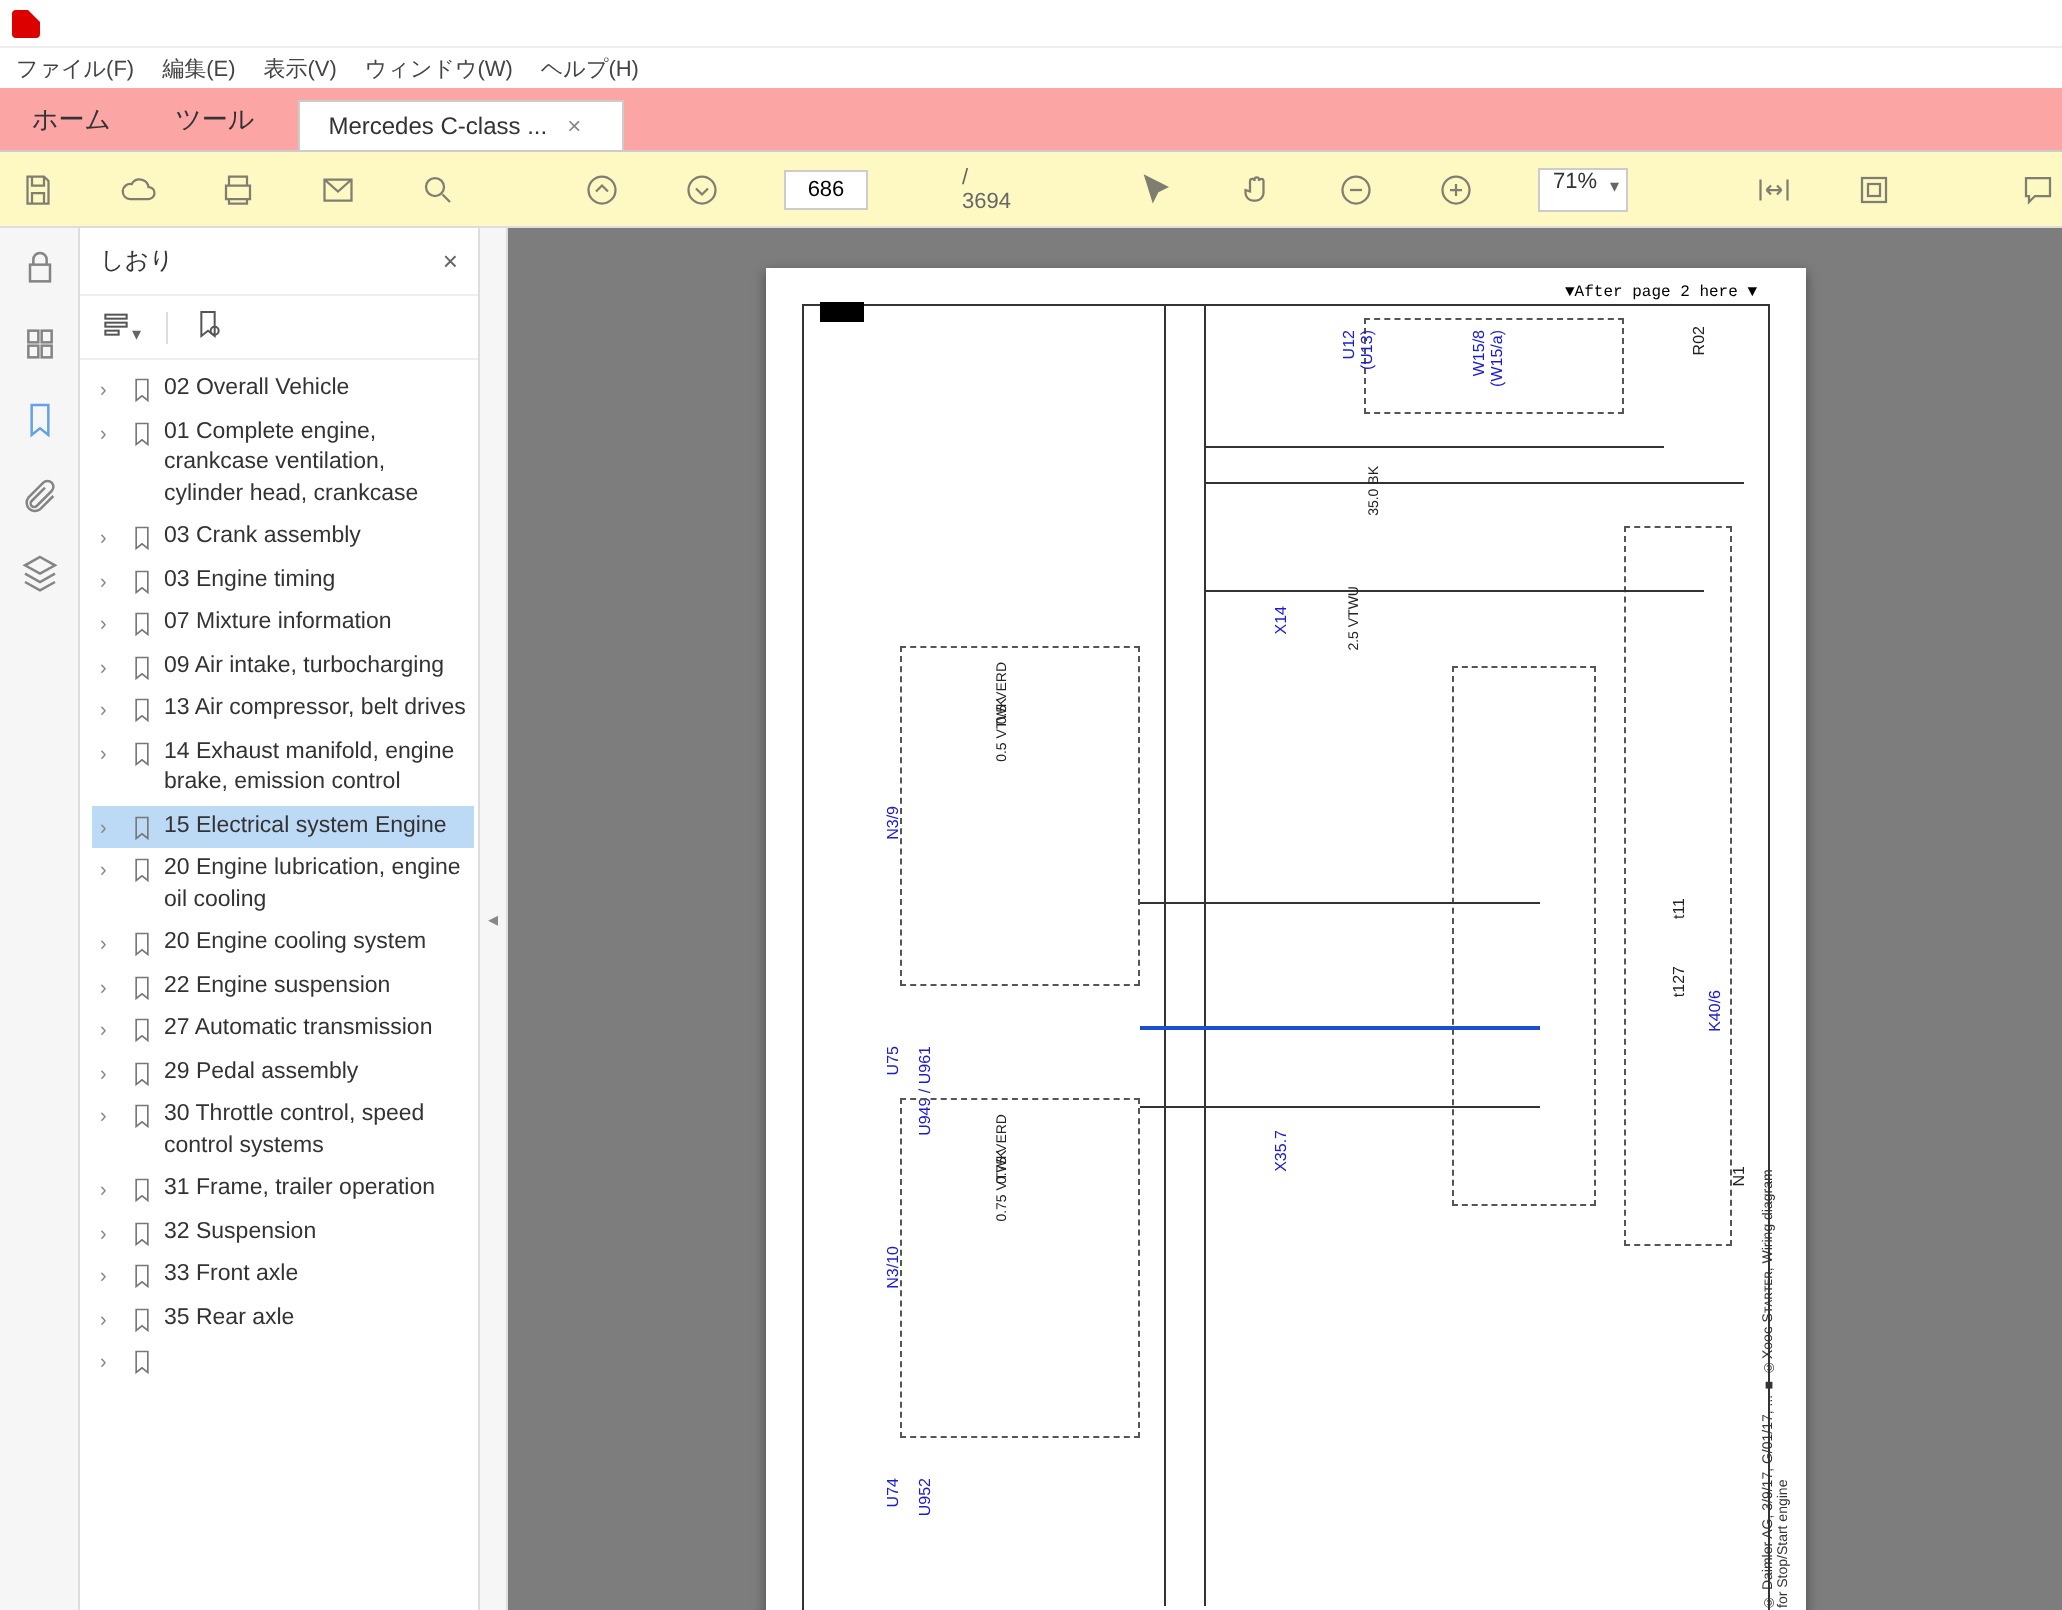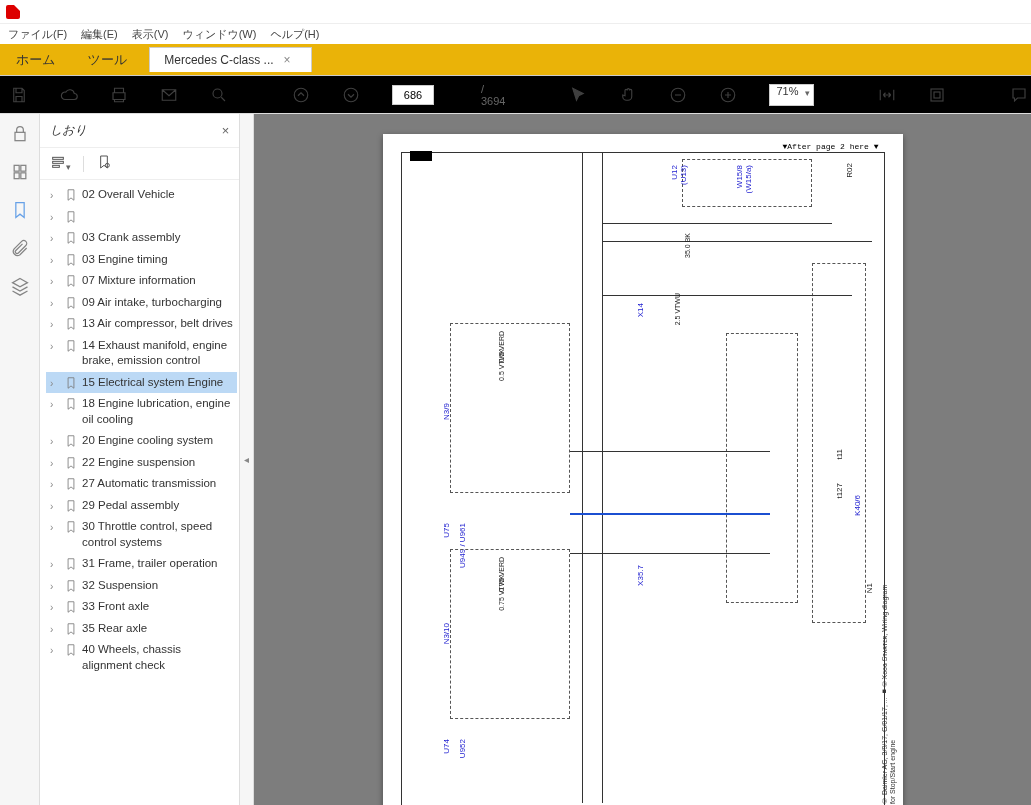--- a/index.html
+++ b/index.html
@@ -2,40 +2,40 @@
 <html><head>
 <meta charset="utf-8">
 <style>
 * { margin:0; padding:0; box-sizing:border-box; font-family:"Segoe UI","Meiryo",sans-serif; }
 body { width:1031px; height:805px; overflow:hidden; background:#fff; display:flex; flex-direction:column; font-size:12px; color:#333; }
 .titlebar { height:24px; background:#fff; display:flex; align-items:center; padding:0 6px; border-bottom:1px solid #eee;}
 .titlebar .pdf-ico { width:14px; height:14px; background:#d00; border-radius:2px; margin-right:6px; position:relative;}
 .titlebar .pdf-ico::after{content:"";position:absolute;right:0;top:0;border:3px solid #fff;border-left-color:transparent;border-bottom-color:transparent;}
 .titlebar-text{font-size:11px; color:#444;}
 .menubar { height:20px; display:flex; align-items:center; gap:14px; padding:0 8px; font-size:11px; color:#444;}
-.tabbar { height:32px; background:#eab308; display:flex; align-items:center; border-bottom:1px solid #ccc;}
+.tabbar { height:32px; background:#fca5a5; display:flex; align-items:flex-end; border-bottom:1px solid #ccc;}
 .hometab{padding:6px 16px; font-size:13px; color:#333;}
 .doctab{background:#fff; border:1px solid #ccc; border-bottom:none; padding:5px 20px 5px 14px; margin-left:6px; font-size:12px; position:relative; display:flex; align-items:center; gap:10px;}
 .doctab .x{color:#888; cursor:pointer;}
-.toolbar { height:38px; background:#000000; border-bottom:1px solid #ddd; display:flex; align-items:center; padding:0 10px; gap:32px;}
+.toolbar { height:38px; background:#fef9c3; border-bottom:1px solid #ddd; display:flex; align-items:center; padding:0 10px; gap:32px;}
 .toolbar .sep{width:1px; height:22px; background:#ddd;}
 .toolbar .gap{flex:1;}
 .ticon{width:18px;height:18px;opacity:.75; display:flex;align-items:center;justify-content:center;}
 .ticon svg{width:18px;height:18px;stroke:#555;fill:none;stroke-width:1.5;}
 .pageinput{width:42px;height:20px;border:1px solid #ccc;text-align:center;font-size:11px;}
 .pagecount{font-size:11px;color:#666;margin-left:15px;}
 .zoomsel{border:1px solid #ccc;height:22px;font-size:11px;padding:0 14px 15px 6px;position:relative;background:#fff;}
 .zoomsel::after{content:"▾";position:absolute;right:3px;top:3px;font-size:9px;color:#666;}
 .main{flex:1; display:flex; min-height:0;}
 .rail{width:40px; background:#f6f6f6; border-right:1px solid #ddd; display:flex; flex-direction:column; align-items:center; padding-top:10px; gap:18px;}
 .rail .ri{width:20px;height:20px;opacity:.7;}
 .rail .ri svg{width:20px;height:20px;stroke:#555;fill:none;stroke-width:1.5;}
 .rail .ri.active svg{stroke:#2a7de1;}
 .sidebar{width:200px; border-right:1px solid #ddd; display:flex; flex-direction:column; min-height:0;}
-.sb-head{display:flex;align-items:center;justify-content:space-between;padding:8px 10px;border-bottom:1px solid #eee;font-style:italic;}
+.sb-head{display:flex;align-items:center;justify-content:space-between;padding:8px 10px;border-bottom:1px solid #eee;}
 .sb-head .title{font-size:12px;}
 .sb-head .x{color:#666;cursor:pointer;font-size:13px;}
 .sb-tools{display:flex;align-items:center;gap:12px;padding:6px 10px;border-bottom:1px solid #eee;}
 .sb-tools svg{width:16px;height:16px;stroke:#555;fill:none;stroke-width:1.5;}
 .tree{flex:1;overflow-y:auto;padding:4px 2px 4px 6px;}
 .tree::-webkit-scrollbar{width:14px;}
 .tree::-webkit-scrollbar-thumb{background:#c8c8c8;border:3px solid #fff;border-radius:8px;}
 .node{display:flex;align-items:flex-start;gap:4px;padding:3px 4px;font-size:11.5px;line-height:1.35;cursor:pointer;}
 .node .chev{width:10px;flex:none;color:#888;font-size:10px;padding-top:2px;}
 .node .bkico{width:14px;height:14px;flex:none;margin-top:1px;}
@@ -217,20 +217,21 @@
           <span class="bkico"><svg viewBox="0 0 24 24">
               <path d="M7 3h10v18l-5-4-5 4z"></path>
             </svg></span>
           <span class="lbl">02 Overall Vehicle</span>
         </div>
         <div class="node">
           <span class="chev">›</span>
           <span class="bkico"><svg viewBox="0 0 24 24">
               <path d="M7 3h10v18l-5-4-5 4z"></path>
             </svg></span>
+          <span class="lbl">01 Complete engine, crankcase ventilation, cylinder head, crankcase</span>
         </div>
         <div class="node">
           <span class="chev">›</span>
           <span class="bkico"><svg viewBox="0 0 24 24">
               <path d="M7 3h10v18l-5-4-5 4z"></path>
             </svg></span>
           <span class="lbl">03 Crank assembly</span>
         </div>
         <div class="node">
           <span class="chev">›</span>
@@ -272,21 +273,21 @@
           <span class="bkico"><svg viewBox="0 0 24 24">
               <path d="M7 3h10v18l-5-4-5 4z"></path>
             </svg></span>
           <span class="lbl">15 Electrical system Engine</span>
         </div>
         <div class="node">
           <span class="chev">›</span>
           <span class="bkico"><svg viewBox="0 0 24 24">
               <path d="M7 3h10v18l-5-4-5 4z"></path>
             </svg></span>
-          <span class="lbl">18 Engine lubrication, engine oil cooling</span>
+          <span class="lbl">20 Engine lubrication, engine oil cooling</span>
         </div>
         <div class="node">
           <span class="chev">›</span>
           <span class="bkico"><svg viewBox="0 0 24 24">
               <path d="M7 3h10v18l-5-4-5 4z"></path>
             </svg></span>
           <span class="lbl">20 Engine cooling system</span>
         </div>
         <div class="node">
           <span class="chev">›</span>
@@ -342,21 +343,20 @@
           <span class="bkico"><svg viewBox="0 0 24 24">
               <path d="M7 3h10v18l-5-4-5 4z"></path>
             </svg></span>
           <span class="lbl">35 Rear axle</span>
         </div>
         <div class="node">
           <span class="chev">›</span>
           <span class="bkico"><svg viewBox="0 0 24 24">
               <path d="M7 3h10v18l-5-4-5 4z"></path>
             </svg></span>
-          <span class="lbl">40 Wheels, chassis alignment check</span>
         </div>
       </div>
   </div>
 
   <div class="collapse-handle">
       <span class="tri">◂</span>
     </div>
 
   <div class="viewer">
     <div class="page">

